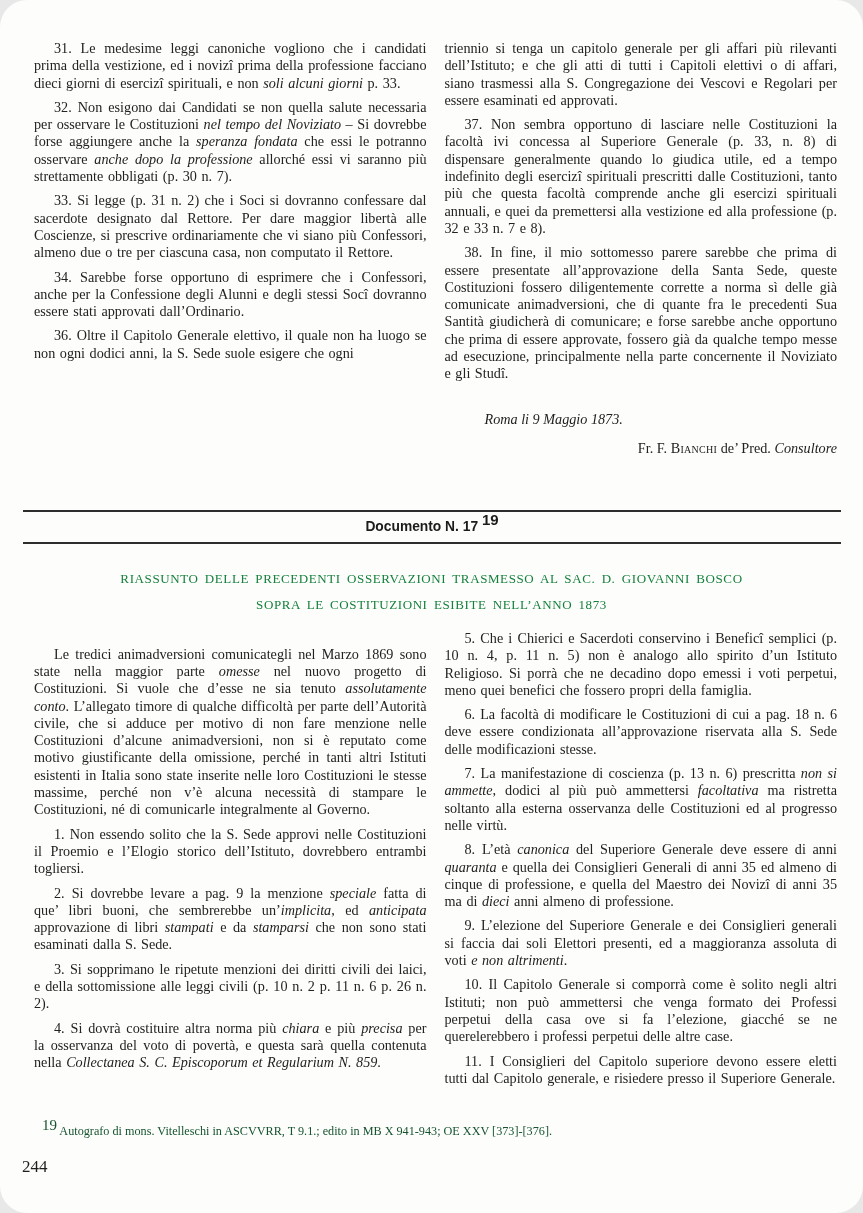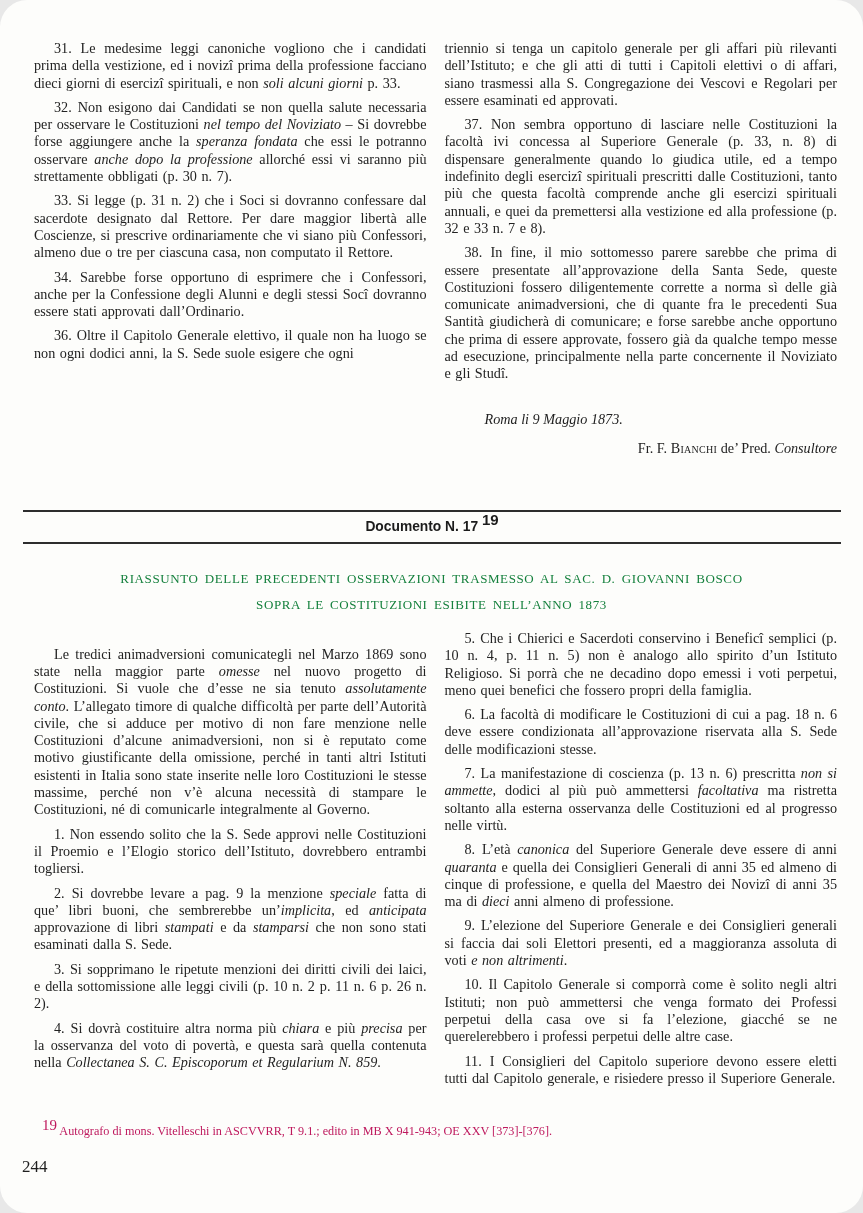--- a/index.html
+++ b/index.html
@@ -57,21 +57,21 @@
     position:absolute; top:566px; left:0; right:0;
     text-align:center;
     font-size:13px; line-height:26px;
     letter-spacing:0.6px; word-spacing:2.5px;
     color:#15803d;
   }
   .footnote {
     position:absolute; top:1124px; left:34px; right:26px;
     font-size:12.2px; line-height:15px;
     text-indent:8px;
-    color:#be185d;
+    color:#14532d;
   }
   .page-number {
     position:absolute; top:1157px; left:22px;
     font-size:17px; color:#1f1f1f;
   }
 </style>
 </head>
 <body>
 
 <div class="page">

